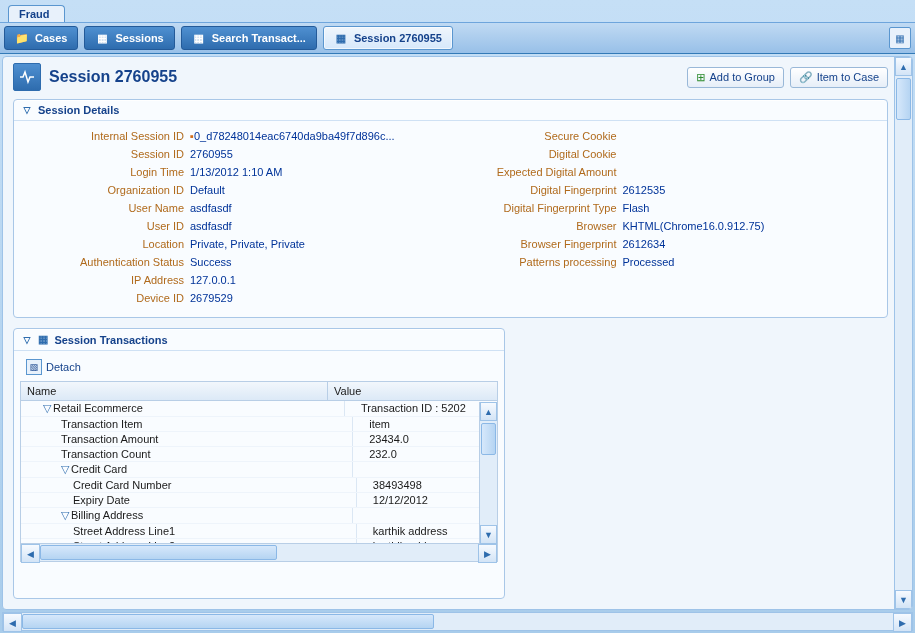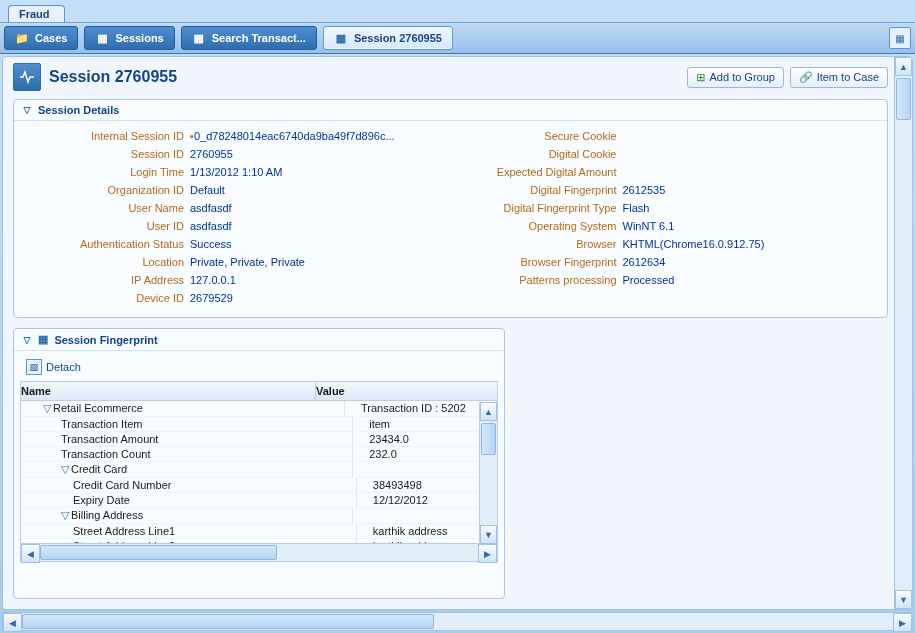--- a/index.html
+++ b/index.html
@@ -143,21 +143,21 @@
   .val{ color:#003399; }
   .trans-panel { width:490px; }
   .trans-body{ padding:6px; }
   .detach-row{ padding:2px 0 6px 6px; }
   .detach-btn{ display:inline-flex;align-items:center;gap:4px; color:#15428b; cursor:pointer; }
   .detach-btn .dicon{width:14px;height:14px;border:1px solid #5a96cf;background:#e8f1fb;font-size:9px;display:inline-flex;align-items:center;justify-content:center;}
   .grid{
     border:1px solid #b8cee6;position:relative;
   }
   .ghead{ display:flex; background:linear-gradient(to bottom,#f2f7fc,#dce9f7); border-bottom:1px solid #b8cee6; }
-  .ghead .gh{ padding:3px 0; color:#1a1a1a; border-right:1px solid #b8cee6;font-weight:bold; }
+  .ghead .gh{ padding:3px 6px; color:#1a1a1a; border-right:1px solid #b8cee6; }
   .gh:first-child{width:294px;}
   .gh:last-child{width:128px;border-right:none;}
   .gbody{ height:142px; overflow:hidden; position:relative;}
   .gr{display:flex;border-bottom:1px solid #eef4fb;justify-content:center;}
   .gc{padding:1px 4px;color:#1a1a1a;white-space:nowrap;overflow:hidden;text-overflow:ellipsis;}
   .gc1{width:297px;border-right:1px solid #dbe7f4;}
   .gc2{width:128px;margin-left:12px;}
   .indent1{padding-left:18px;}
   .indent2{padding-left:40px;}
   .indent3{padding-left:52px;}
@@ -250,28 +250,28 @@
               </div>
             <div class="row">
                 <div class="lbl">User Name</div>
                 <div class="val">asdfasdf</div>
               </div>
             <div class="row">
                 <div class="lbl">User ID</div>
                 <div class="val">asdfasdf</div>
               </div>
             <div class="row">
+                <div class="lbl">Location</div>
+                <div class="val">Private, Private, Private</div>
+              </div>
+            <div class="row">
                 <div class="lbl">Authentication Status</div>
                 <div class="val">Success</div>
               </div>
             <div class="row">
-                <div class="lbl">Location</div>
-                <div class="val">Private, Private, Private</div>
-              </div>
-            <div class="row">
                 <div class="lbl">IP Address</div>
                 <div class="val">127.0.0.1</div>
               </div>
             <div class="row">
                 <div class="lbl">Device ID</div>
                 <div class="val">2679529</div>
               </div>
           </div>
           <div class="col">
             <div class="row">
@@ -286,24 +286,20 @@
                 <div class="lbl">Expected Digital Amount</div>
                 <div class="val"></div>
               </div>
             <div class="row">
                 <div class="lbl">Digital Fingerprint</div>
                 <div class="val">2612535</div>
               </div>
             <div class="row">
                 <div class="lbl">Digital Fingerprint Type</div>
                 <div class="val">Flash</div>
-              </div>
-            <div class="row">
-                <div class="lbl">Operating System</div>
-                <div class="val">WinNT 6.1</div>
               </div>
             <div class="row">
                 <div class="lbl">Browser</div>
                 <div class="val">KHTML(Chrome16.0.912.75)</div>
               </div>
             <div class="row">
                 <div class="lbl">Browser Fingerprint</div>
                 <div class="val">2612634</div>
               </div>
             <div class="row">
@@ -311,21 +307,21 @@
                 <div class="val">Processed</div>
               </div>
           </div>
         </div>
       </div>
 
       <div class="panel trans-panel">
         <div class="panel-head">
           <span class="collapse-icon">▽</span>
           <span style="color:#2e6cae;">▦</span>
-          <span>Session Fingerprint</span>
+          <span>Session Transactions</span>
         </div>
         <div class="trans-body">
           <div class="detach-row">
             <span class="detach-btn">
               <span class="dicon">▧</span>
               <span>Detach</span>
             </span>
           </div>
           <div class="grid">
             <div class="ghead">

